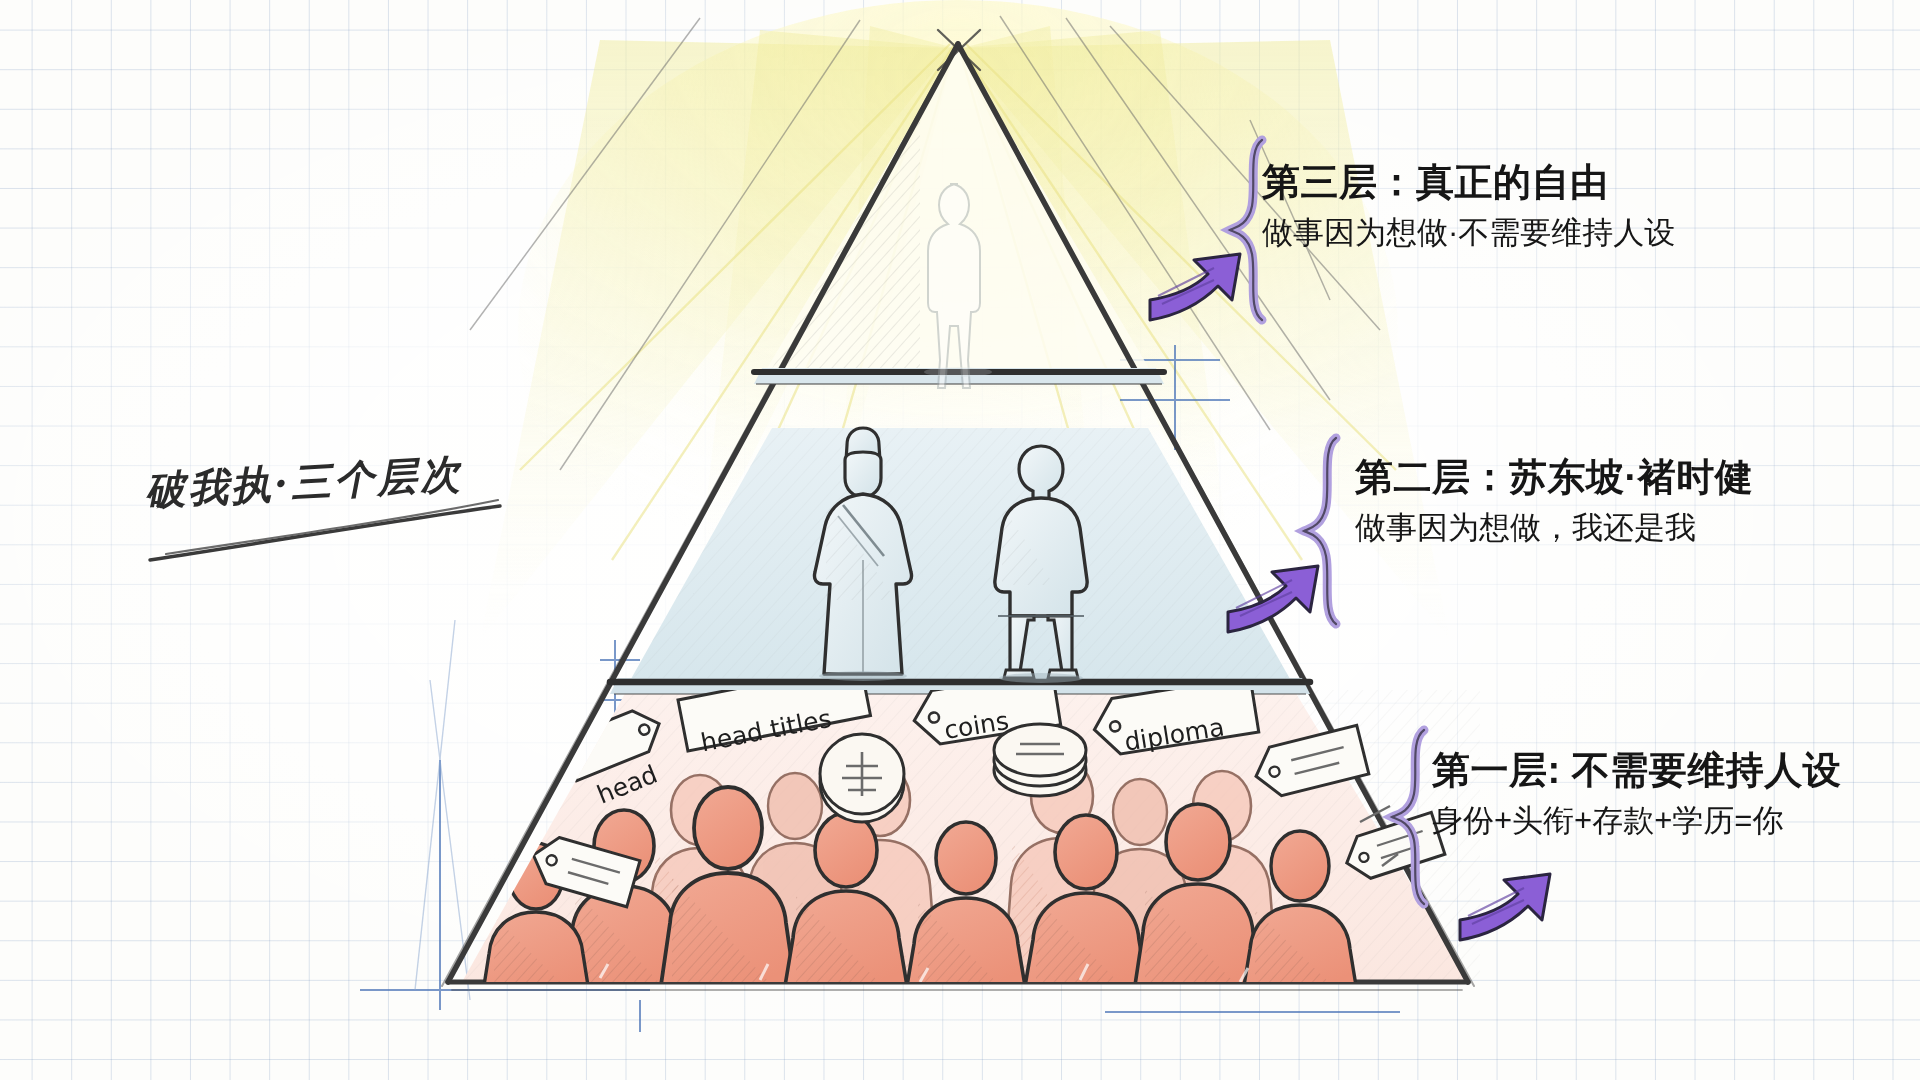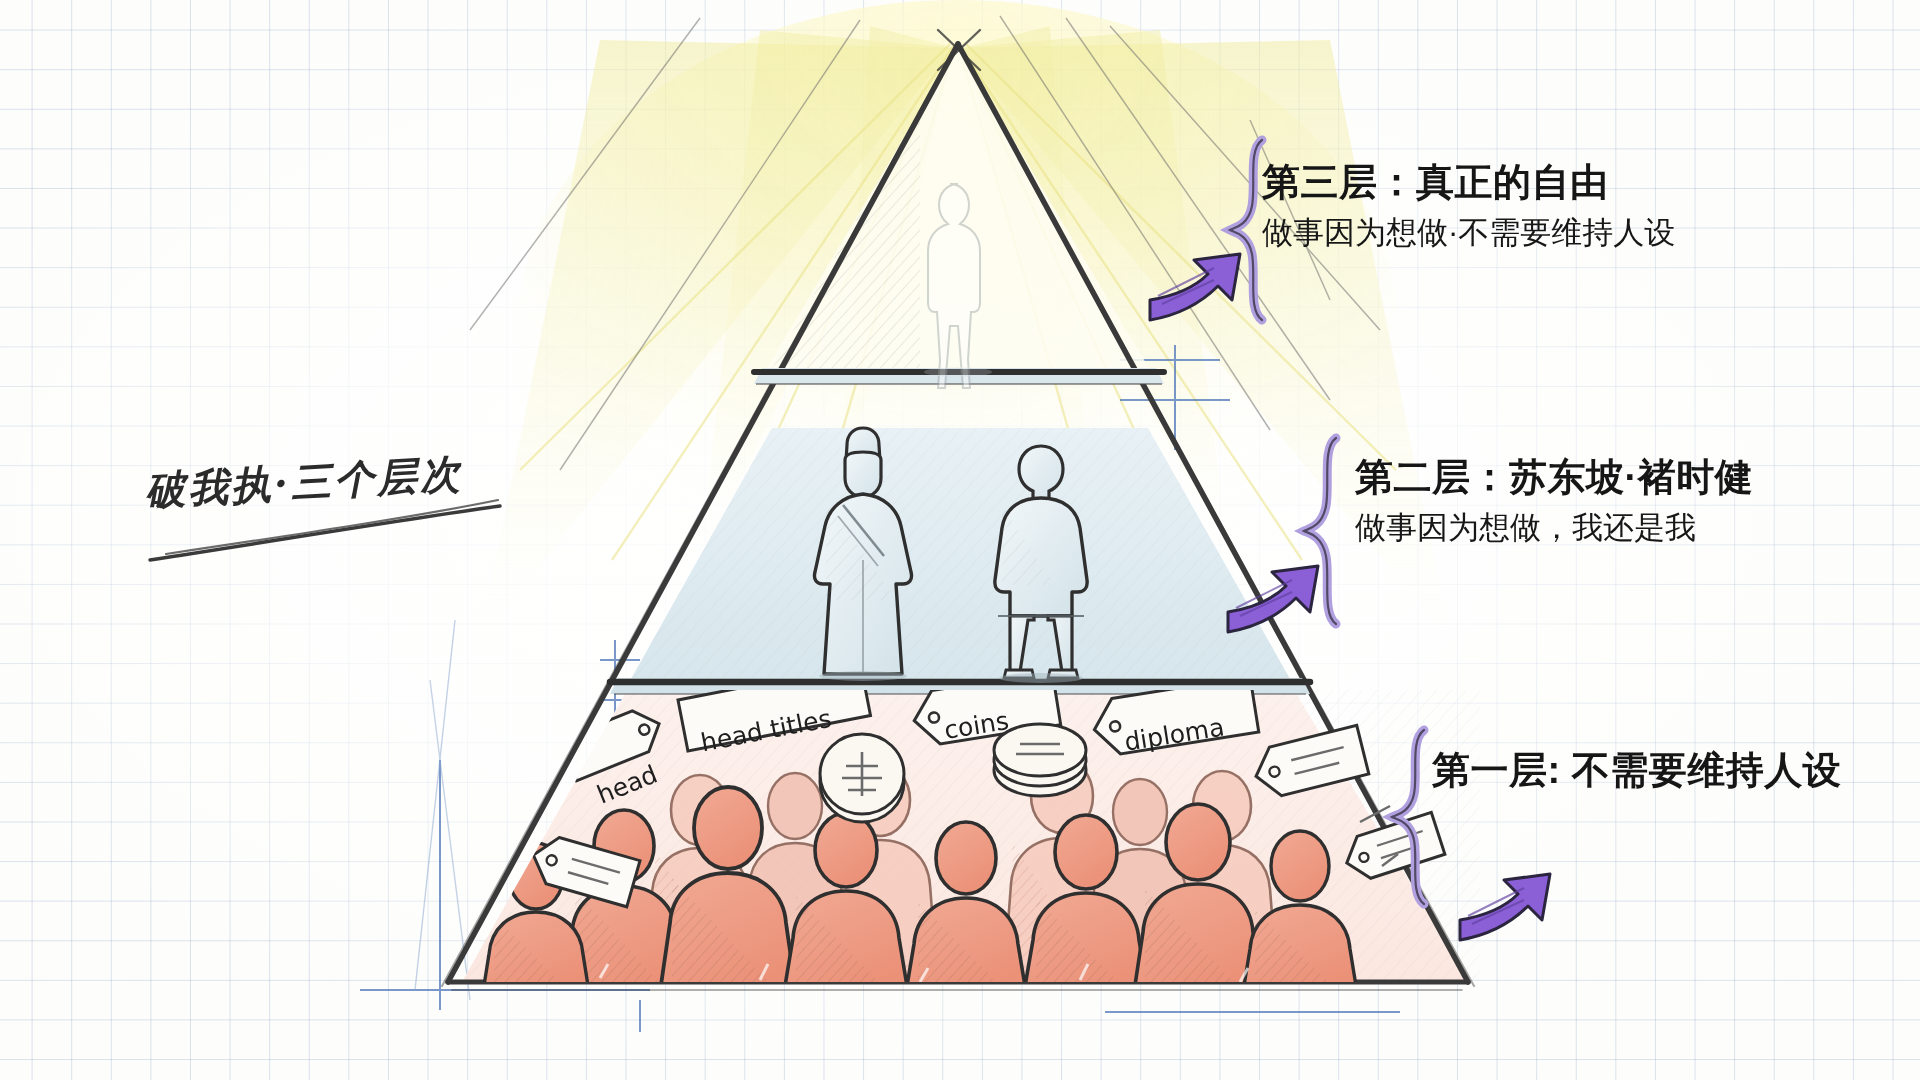--- a/index.html
+++ b/index.html
@@ -447,20 +447,21 @@
     <div class="sub">做事因为想做·不需要维持人设</div>
   </div>
 
   <div class="callout" id="callout-tier2">
     <div class="ttl">第二层：苏东坡·褚时健</div>
     <div class="sub">做事因为想做，我还是我</div>
   </div>
 
   <div class="callout" id="callout-tier1">
     <div class="ttl">第一层: 不需要维持人设</div>
+    <div class="sub">身份+头衔+存款+学历=你</div>
   </div>
 
   <div class="tagtext" style="left:596px;top:770px;transform:rotate(-22deg);">head</div>
   <div class="tagtext" style="left:700px;top:716px;transform:rotate(-11deg);">head titles</div>
   <div class="tagtext" style="left:944px;top:711px;transform:rotate(-9deg);">coins</div>
   <div class="tagtext" style="left:1124px;top:720px;transform:rotate(-9deg);">diploma</div>
 
 </div>
 
 </body></html>

